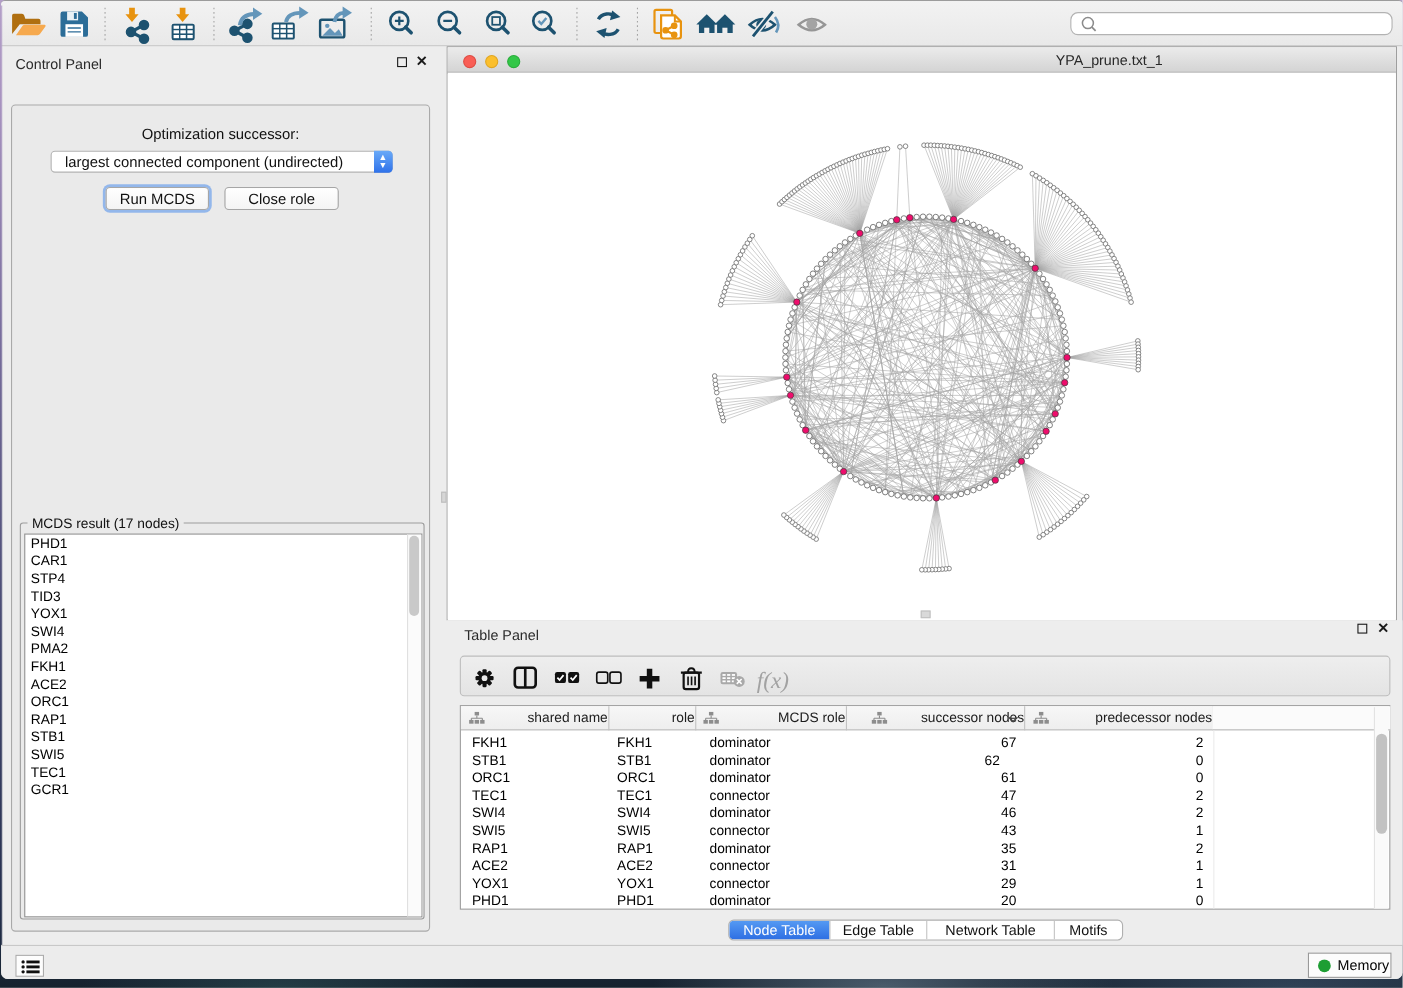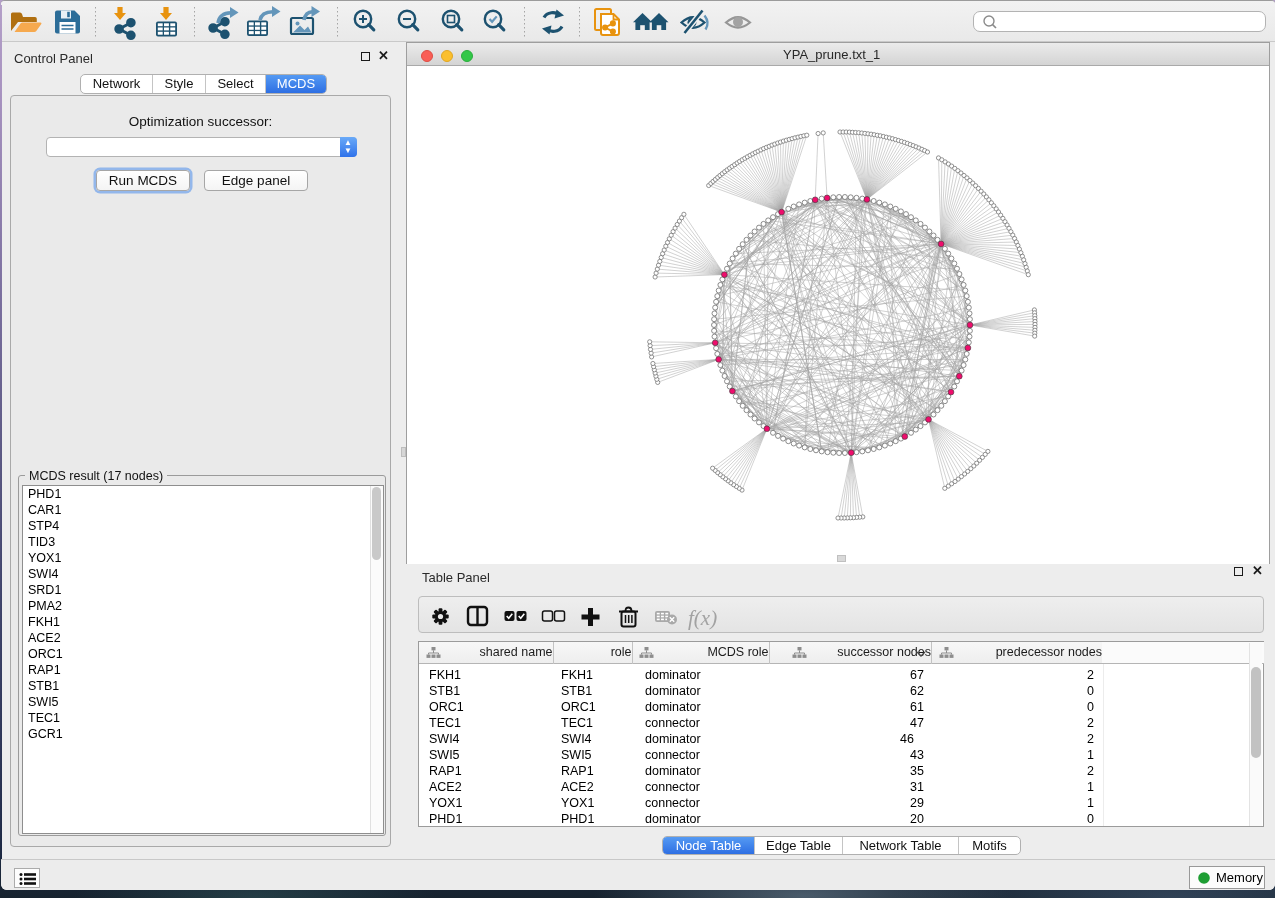--- a/index.html
+++ b/index.html
@@ -35,21 +35,21 @@
 #lst .it{height:16px;line-height:16px;font-size:12.5px;color:#000;padding-left:5px}
 #lstsb{position:absolute;right:0;top:0;width:13px;height:100%;background:#fbfbfb;border-left:1px solid #e0e0e0}
 #lstth{position:absolute;right:2px;top:1px;width:9px;height:73px;background:#c9c9c9;border-radius:5px}
 
 #vsp{position:absolute;left:399px;top:42px;width:6px;height:816px;background:#ededed}
 #vsph{position:absolute;left:400px;top:446px;width:5px;height:10px;background:#d6d6d6;border:1px solid #bdbdbd}
 
 #netwin{position:absolute;left:405px;top:41px;width:864px;height:522px;border:1px solid #9e9e9e;background:#fff}
 #ntitle{position:absolute;left:0;top:0;width:100%;height:23px;background:linear-gradient(#ebebeb,#d4d4d4);border-bottom:1px solid #a9a9a9}
 .tl{position:absolute;top:7px;width:12px;height:12px;border-radius:50%}
-#ntext{position:absolute;left:376px;top:4px;width:290px;text-align:left;font-size:13px;color:#282828}
+#ntext{position:absolute;left:360px;top:4px;width:290px;text-align:right;font-size:13px;color:#282828}
 #ncanvas{position:absolute;left:0;top:24px;width:862px;height:497px;background:#fff;overflow:hidden}
 #hsph{position:absolute;left:836px;top:554px;width:9px;height:7px;background:#d9d9d9;border:1px solid #c0c0c0}
 
 #tp{position:absolute;left:405px;top:563px;width:870px;height:295px;background:#ededed}
 #tptitle{position:absolute;left:16px;top:6px;font-size:13px;color:#2a2a2a}
 #tbar{position:absolute;left:12px;top:32px;width:846px;height:37px;background:linear-gradient(#eeeeee,#e4e4e4);border:1px solid #bdbdbd;border-radius:4px}
 #tbl{position:absolute;left:12px;top:77px;width:846px;height:186px;background:#fff;border:1px solid #9b9b9b}
 #thead{position:absolute;left:0;top:0;width:683px;height:22px;background:linear-gradient(#f7f7f7,#eeeeee);border-bottom:1px solid #b5b5b5}
 #theadr{position:absolute;left:683px;top:0;width:162px;height:22px;background:#fbfbfb;border-bottom:1px solid #b5b5b5}
 .hcell{position:absolute;top:0;height:22px;border-right:1px solid #c3c3c3}
@@ -174,45 +174,39 @@
           <circle cx="10" cy="8" r="5" fill="none" stroke="#8b8b8b" stroke-width="1.4"></circle>
           <line x1="13.6" y1="11.6" x2="17" y2="15" stroke="#8b8b8b" stroke-width="1.6"></line>
         </svg>
       </div>
     </div>
   <div id="cp">
     <div id="cptitle">Control Panel</div>
     <div class="winbtn" style="left:360px;width:9px;height:9px;border:1.5px solid #1a1a1a"></div>
       <div class="winbtn" style="left:377px;top:5px;font-size:13px;font-weight:bold">✕</div>
     <div id="cpbody"></div>
-    <div id="cptabs">
-      <div class="seg" style="width:72px">Network</div>
-      <div class="seg" style="width:53px">Style</div>
-      <div class="seg" style="width:60px">Select</div>
-      <div class="seg sel" style="width:60px">MCDS</div>
-    </div>
     <div id="optlbl">Optimization successor:</div>
     <div id="combo">
+        <div class="txt">largest connected component (undirected)</div>
       <div class="btn">
           <div class="bchev" style="top:2px">▲</div>
           <div class="bchev" style="top:10px">▼</div>
         </div>
     </div>
     <div class="btn1" style="left:95px;top:127px;width:94px;line-height:19px;box-shadow:0 0 0 2.5px rgba(125,170,235,.8)">Run MCDS</div>
-    <div class="btn1" style="left:203px;top:127px;width:104px;line-height:19px">Edge panel</div>
+    <div class="btn1" style="left:203px;top:127px;width:104px;line-height:19px">Close role</div>
     <div id="grp">
       <div id="grplbl">MCDS result (17 nodes)</div>
       <div id="lst">
         <div class="it">PHD1</div>
           <div class="it">CAR1</div>
           <div class="it">STP4</div>
           <div class="it">TID3</div>
         <div class="it">YOX1</div>
           <div class="it">SWI4</div>
-          <div class="it">SRD1</div>
           <div class="it">PMA2</div>
         <div class="it">FKH1</div>
           <div class="it">ACE2</div>
           <div class="it">ORC1</div>
         <div class="it">RAP1</div>
           <div class="it">STB1</div>
           <div class="it">SWI5</div>
           <div class="it">TEC1</div>
         <div class="it">GCR1</div>
         <div id="lstsb">
@@ -1283,36 +1277,36 @@
         </div>
         <div id="theadr"></div>
         <div class="rowtxt" style="left:10px;top:24.5px">FKH1</div>
         <div class="rowtxt" style="left:142px;top:24.5px">FKH1</div>
         <div class="rowtxt" style="left:226px;top:24.5px">dominator</div>
         <div class="rowtxt" style="left:385px;top:24.5px;width:120px;text-align:right">67</div>
         <div class="rowtxt" style="left:555px;top:24.5px;width:120px;text-align:right">2</div>
         <div class="rowtxt" style="left:10px;top:40.5px">STB1</div>
         <div class="rowtxt" style="left:142px;top:40.5px">STB1</div>
         <div class="rowtxt" style="left:226px;top:40.5px">dominator</div>
-        <div class="rowtxt" style="left:385px;top:40.5px;width:120px;text-align:right">62</div>
+        <div class="rowtxt" style="left:370px;top:40.5px;width:120px;text-align:right">62</div>
         <div class="rowtxt" style="left:555px;top:40.5px;width:120px;text-align:right">0</div>
         <div class="rowtxt" style="left:10px;top:56.5px">ORC1</div>
         <div class="rowtxt" style="left:142px;top:56.5px">ORC1</div>
         <div class="rowtxt" style="left:226px;top:56.5px">dominator</div>
         <div class="rowtxt" style="left:385px;top:56.5px;width:120px;text-align:right">61</div>
         <div class="rowtxt" style="left:555px;top:56.5px;width:120px;text-align:right">0</div>
         <div class="rowtxt" style="left:10px;top:72.5px">TEC1</div>
         <div class="rowtxt" style="left:142px;top:72.5px">TEC1</div>
         <div class="rowtxt" style="left:226px;top:72.5px">connector</div>
         <div class="rowtxt" style="left:385px;top:72.5px;width:120px;text-align:right">47</div>
         <div class="rowtxt" style="left:555px;top:72.5px;width:120px;text-align:right">2</div>
         <div class="rowtxt" style="left:10px;top:88.5px">SWI4</div>
         <div class="rowtxt" style="left:142px;top:88.5px">SWI4</div>
         <div class="rowtxt" style="left:226px;top:88.5px">dominator</div>
-        <div class="rowtxt" style="left:375px;top:88.5px;width:120px;text-align:right">46</div>
+        <div class="rowtxt" style="left:385px;top:88.5px;width:120px;text-align:right">46</div>
         <div class="rowtxt" style="left:555px;top:88.5px;width:120px;text-align:right">2</div>
         <div class="rowtxt" style="left:10px;top:104.5px">SWI5</div>
         <div class="rowtxt" style="left:142px;top:104.5px">SWI5</div>
         <div class="rowtxt" style="left:226px;top:104.5px">connector</div>
         <div class="rowtxt" style="left:385px;top:104.5px;width:120px;text-align:right">43</div>
         <div class="rowtxt" style="left:555px;top:104.5px;width:120px;text-align:right">1</div>
         <div class="rowtxt" style="left:10px;top:120.5px">RAP1</div>
         <div class="rowtxt" style="left:142px;top:120.5px">RAP1</div>
         <div class="rowtxt" style="left:226px;top:120.5px">dominator</div>
         <div class="rowtxt" style="left:385px;top:120.5px;width:120px;text-align:right">35</div>

